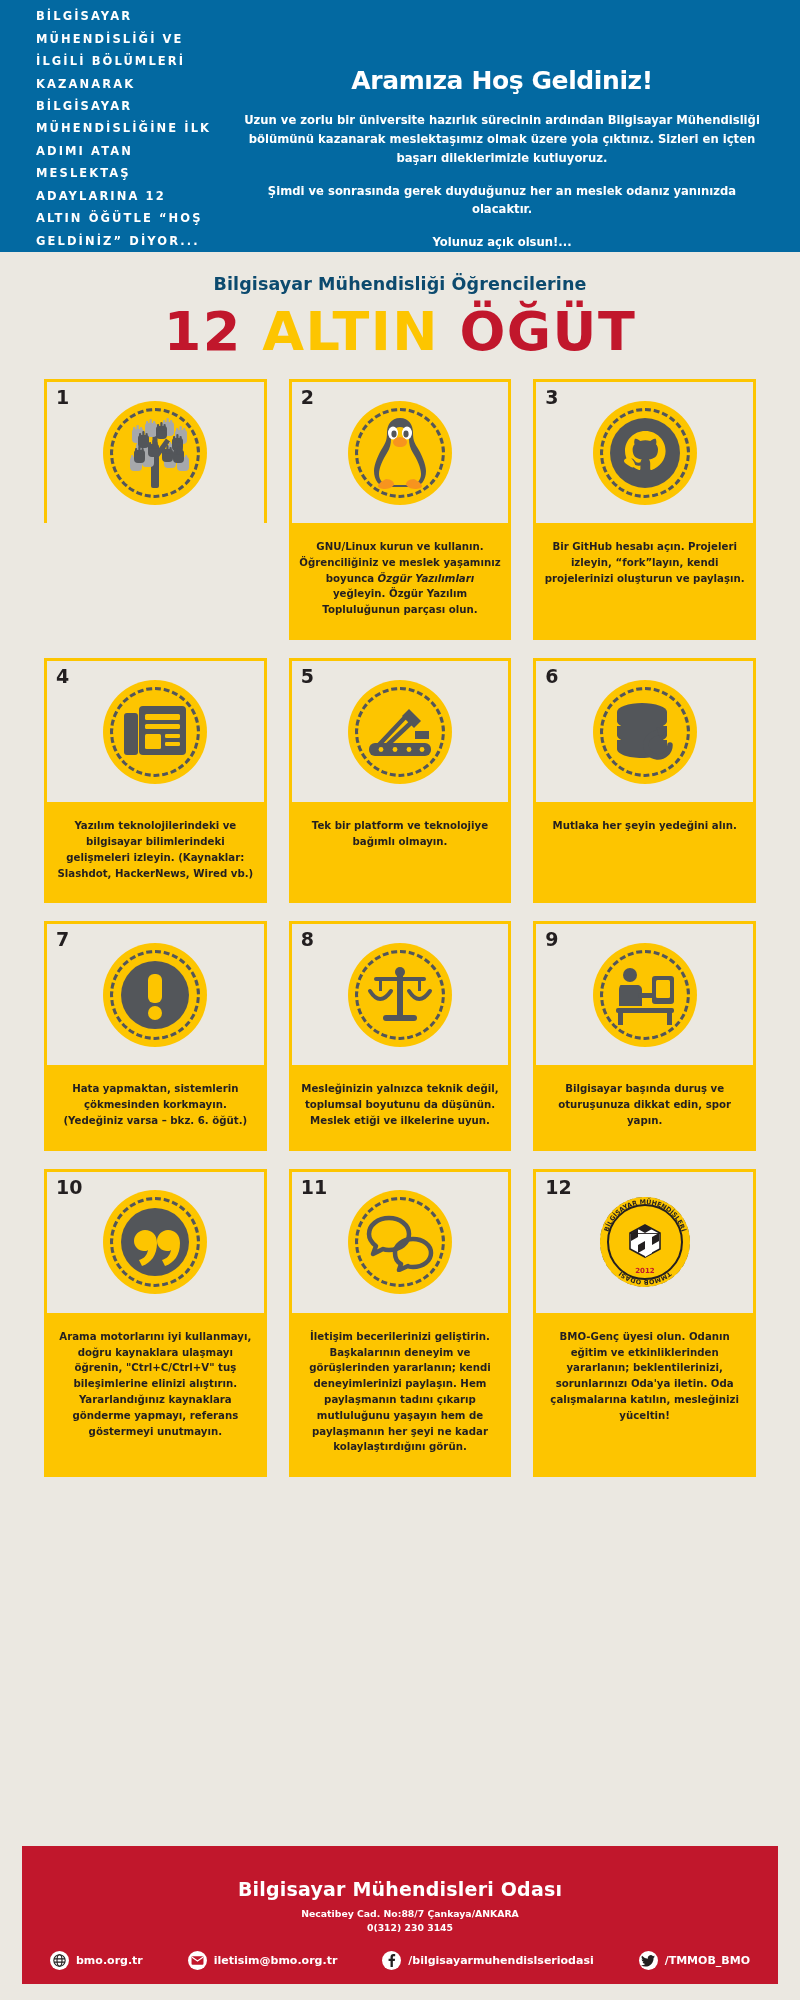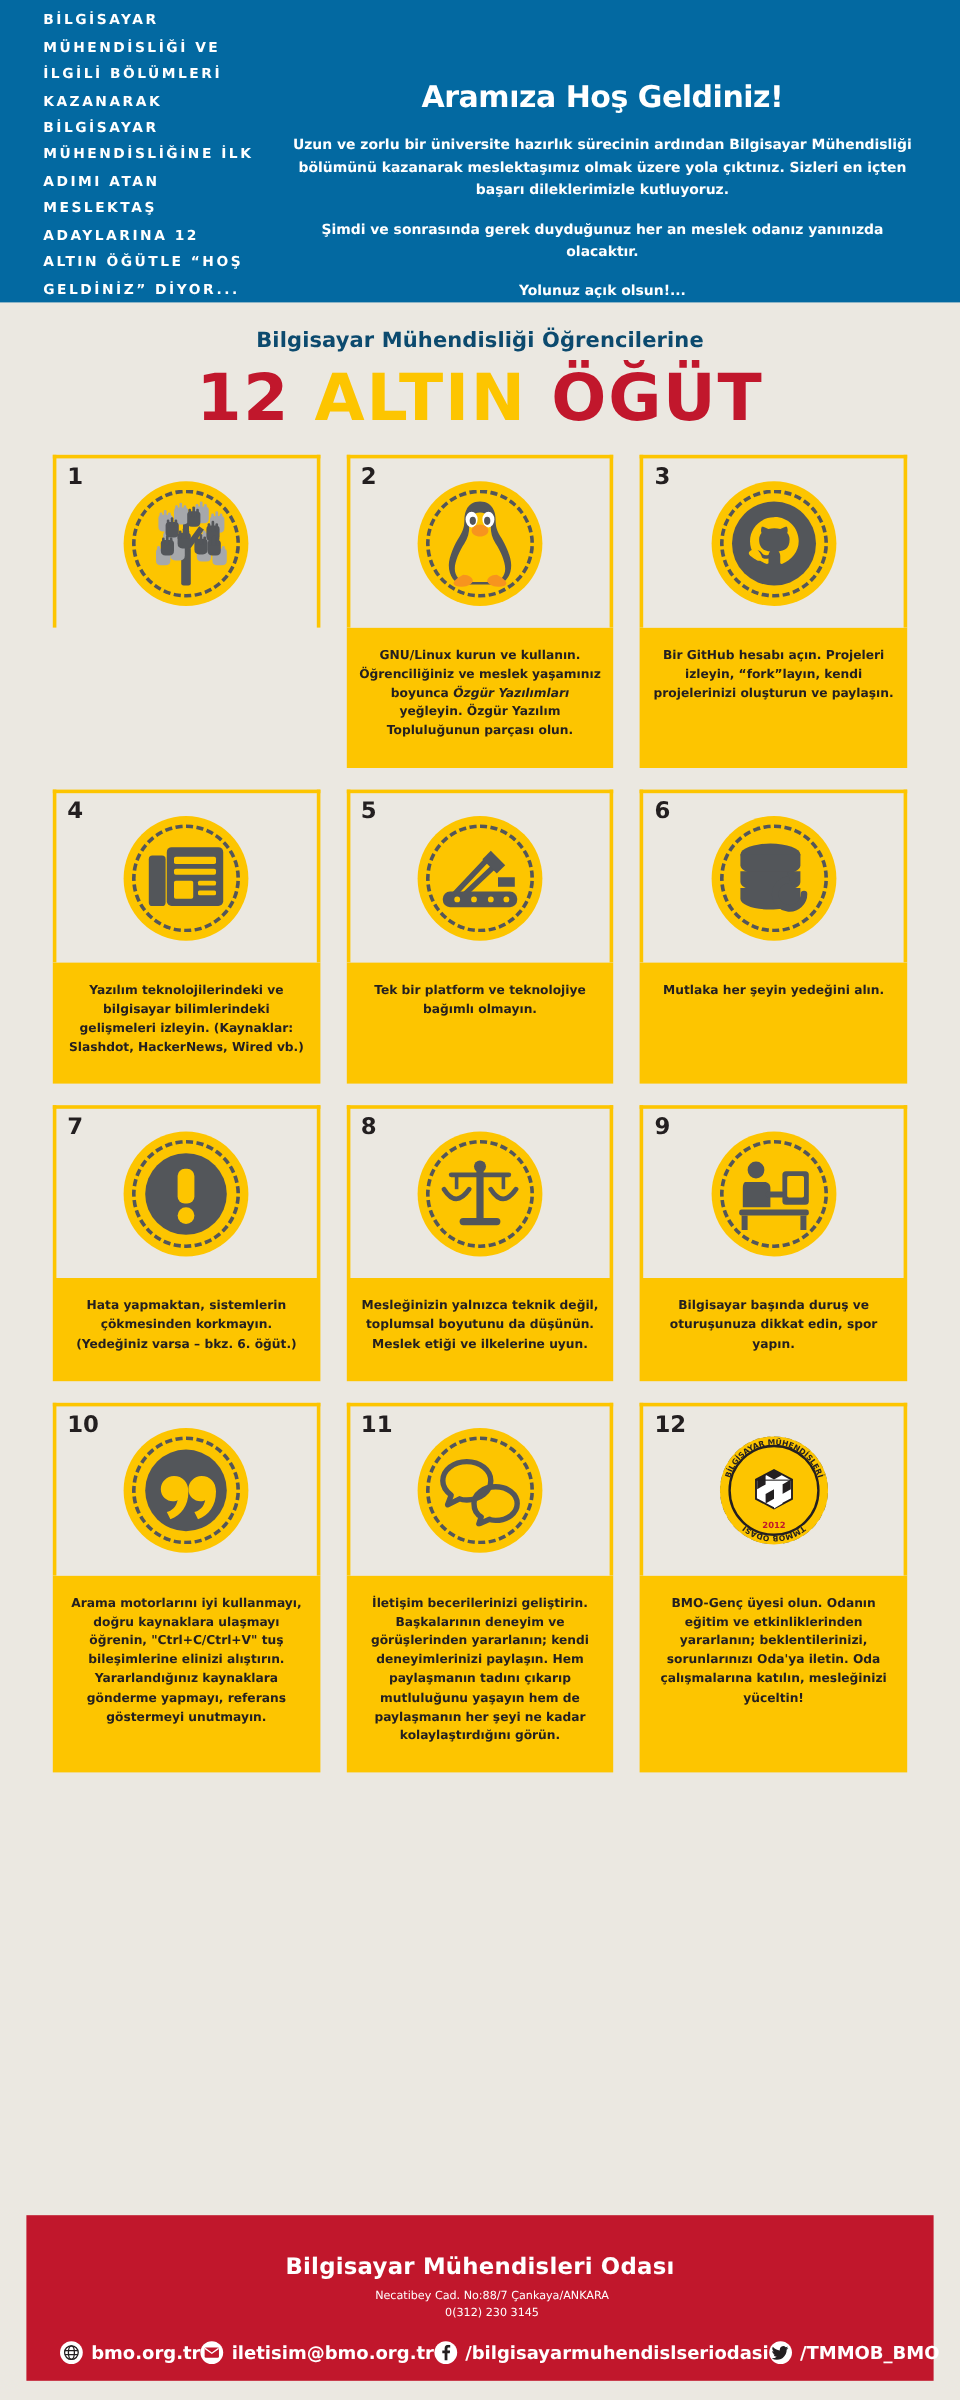--- a/index.html
+++ b/index.html
@@ -87,26 +87,26 @@
   }
   .card-body em { font-style:italic; }
 
   
   .footer {
     position:absolute; left:22px; right:22px; bottom:16px;
     background:#c1172c; color:#ffffff;
     padding:16px 0 14px 0; text-align:center;
   }
   .footer-title { font-size:19px; font-weight:bold; letter-spacing:0.2px;margin-top:16px; }
-  .footer-addr { font-size:9.3px; font-weight:normal; margin-top:7px; line-height:1.5;padding-left:20px; }
+  .footer-addr { font-size:9.3px; font-weight:bold; margin-top:7px; line-height:1.5;padding-left:20px; }
   .footer-links {
     display:flex; justify-content:space-between;
     align-items:center; padding:16px 28px 0 28px;
   }
-  .flink { display:flex; align-items:center; gap:7px; font-size:15px; font-weight:bold; color:#fff; }
+  .flink { display:flex; align-items:center; gap:7px; font-size:11px; font-weight:bold; color:#fff; }
   .fi {
     width:19px; height:19px; border-radius:50%;
     background:#ffffff; display:flex;
     align-items:center; justify-content:center; flex:none;
   }
 </style>
 </head>
 <body>
 
 <div class="header">

